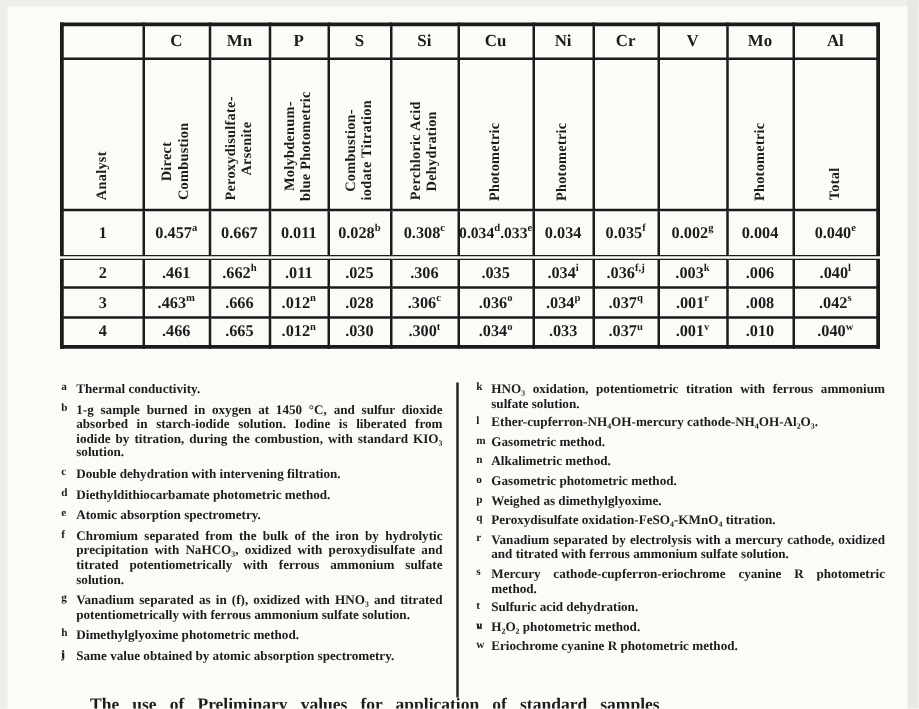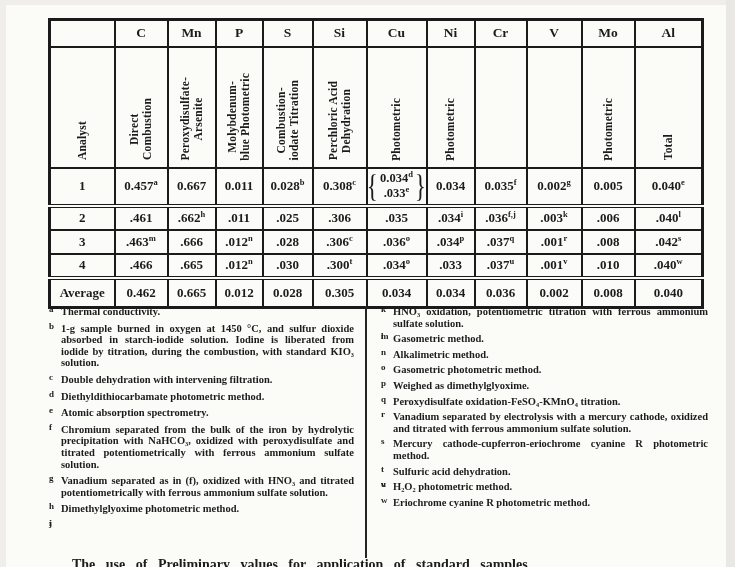--- a/index.html
+++ b/index.html
@@ -34,21 +34,21 @@
     white-space:pre-line;font-weight:700;font-size:11.5px;line-height:13px;
     letter-spacing:0.2px;
   }
   tr.r1{height:38px;}
   tr.r1 td{border-bottom:4px double #1b1b1b;}
   tr.r2,tr.r3,tr.r4{height:24px;}
   tr.avg td{border-top:4px double #1b1b1b;height:26px;}
   td sup{font-size:8.5px;vertical-align:super;line-height:0;letter-spacing:0;}
   .bracecell{display:flex;align-items:center;justify-content:center;line-height:1;}
   .brace{font-size:31px;font-weight:400;transform:scaleX(0.75);line-height:1;}
-  .bl{display:flex;flex-direction:column;font-size:12.5px;}
+  .bl{display:flex;font-size:12.5px;}
   .bl span{line-height:15px;}
   .bl span:first-child{text-align:left;}
   .bl span:last-child{text-align:center;}
 
   .footnotes{position:absolute;left:48px;top:306px;width:660px;display:flex;}
   .fncol-left{width:306px;}
   .fndivider{width:2px;background:#242424;height:252px;margin:0 13px 0 11px;}
   .fncol-right{flex:1;}
   .fn{
     position:relative;padding-left:13px;
@@ -180,21 +180,21 @@
             <span class="bl">
               <span>0.034<sup>d</sup></span>
               <span>.033<sup>e</sup></span>
             </span>
             <span class="brace">}</span>
           </div>
         </td>
         <td>0.034</td>
         <td>0.035<sup>f</sup></td>
         <td>0.002<sup>g</sup></td>
-        <td>0.005</td>
+        <td>0.004</td>
         <td>0.040<sup>e</sup></td>
       </tr>
       <tr class="r2">
         <td class="an">2</td>
         <td>.461</td>
         <td>.662<sup>h</sup></td>
         <td>.011</td>
         <td>.025</td>
         <td>.306</td>
         <td>.035</td>
@@ -225,54 +225,40 @@
         <td>.012<sup>n</sup></td>
         <td>.030</td>
         <td>.300<sup>t</sup></td>
         <td>.034<sup>o</sup></td>
         <td>.033</td>
         <td>.037<sup>u</sup></td>
         <td>.001<sup>v</sup></td>
         <td>.010</td>
         <td>.040<sup>w</sup></td>
       </tr>
-      <tr class="avg">
-        <td class="an">Average</td>
-        <td>0.462</td>
-        <td>0.665</td>
-        <td>0.012</td>
-        <td>0.028</td>
-        <td>0.305</td>
-        <td>0.034</td>
-        <td>0.034</td>
-        <td>0.036</td>
-        <td>0.002</td>
-        <td>0.008</td>
-        <td>0.040</td>
-      </tr>
     </tbody>
 </table>
 
 <div class="footnotes">
   <div class="fncol-left">
       <div class="fn"><span class="mark">a</span><span>Thermal conductivity.</span></div>
       <div class="fn"><span class="mark">b</span><span>1-g sample burned in oxygen at 1450 °C, and sulfur dioxide absorbed in starch-iodide solution. Iodine is liberated from iodide by titration, during the combustion, with standard KIO₃ solution.</span></div>
       <div class="fn"><span class="mark">c</span><span>Double dehydration with intervening filtration.</span></div>
       <div class="fn"><span class="mark">d</span><span>Diethyldithiocarbamate photometric method.</span></div>
       <div class="fn"><span class="mark">e</span><span>Atomic absorption spectrometry.</span></div>
       <div class="fn"><span class="mark">f</span><span>Chromium separated from the bulk of the iron by hydrolytic precipitation with NaHCO₃, oxidized with peroxydisulfate and titrated potentiometrically with ferrous ammonium sulfate solution.</span></div>
       <div class="fn"><span class="mark">g</span><span>Vanadium separated as in (f), oxidized with HNO₃ and titrated potentiometrically with ferrous ammonium sulfate solution.</span></div>
       <div class="fn"><span class="mark">h</span><span>Dimethylglyoxime photometric method.</span></div>
       <div class="fn"><span class="mark">i</span></div>
-      <div class="fn"><span class="mark">j</span></div>
+      <div class="fn"><span class="mark">j</span><span>Same value obtained by atomic absorption spectrometry.</span></div>
     </div>
   <div class="fndivider"></div>
   <div class="fncol-right">
       <div class="fn"><span class="mark">k</span><span>HNO₃ oxidation, potentiometric titration with ferrous ammonium sulfate solution.</span></div>
-      <div class="fn"><span class="mark">l</span></div>
+      <div class="fn"><span class="mark">l</span><span>Ether-cupferron-NH₄OH-mercury cathode-NH₄OH-Al₂O₃.</span></div>
       <div class="fn"><span class="mark">m</span><span>Gasometric method.</span></div>
       <div class="fn"><span class="mark">n</span><span>Alkalimetric method.</span></div>
       <div class="fn"><span class="mark">o</span><span>Gasometric photometric method.</span></div>
       <div class="fn"><span class="mark">p</span><span>Weighed as dimethylglyoxime.</span></div>
       <div class="fn"><span class="mark">q</span><span>Peroxydisulfate oxidation-FeSO₄-KMnO₄ titration.</span></div>
       <div class="fn"><span class="mark">r</span><span>Vanadium separated by electrolysis with a mercury cathode, oxidized and titrated with ferrous ammonium sulfate solution.</span></div>
       <div class="fn"><span class="mark">s</span><span>Mercury cathode-cupferron-eriochrome cyanine R photometric method.</span></div>
       <div class="fn"><span class="mark">t</span><span>Sulfuric acid dehydration.</span></div>
       <div class="fn"><span class="mark">u</span></div>
       <div class="fn"><span class="mark">v</span><span>H₂O₂ photometric method.</span></div>

